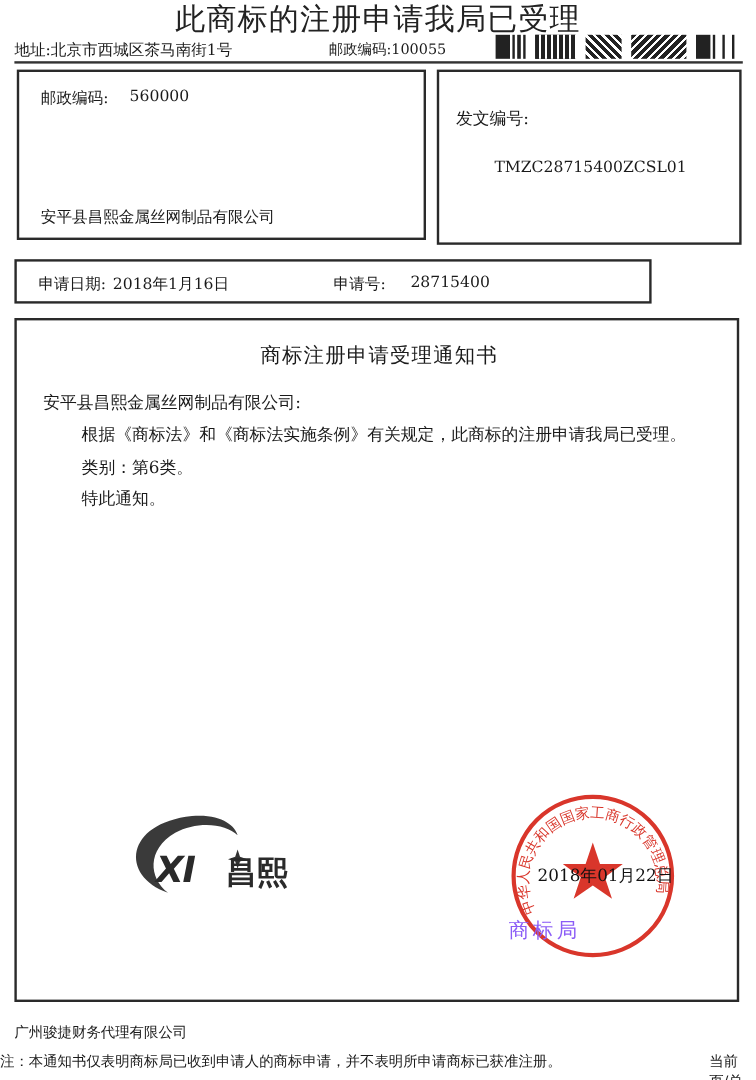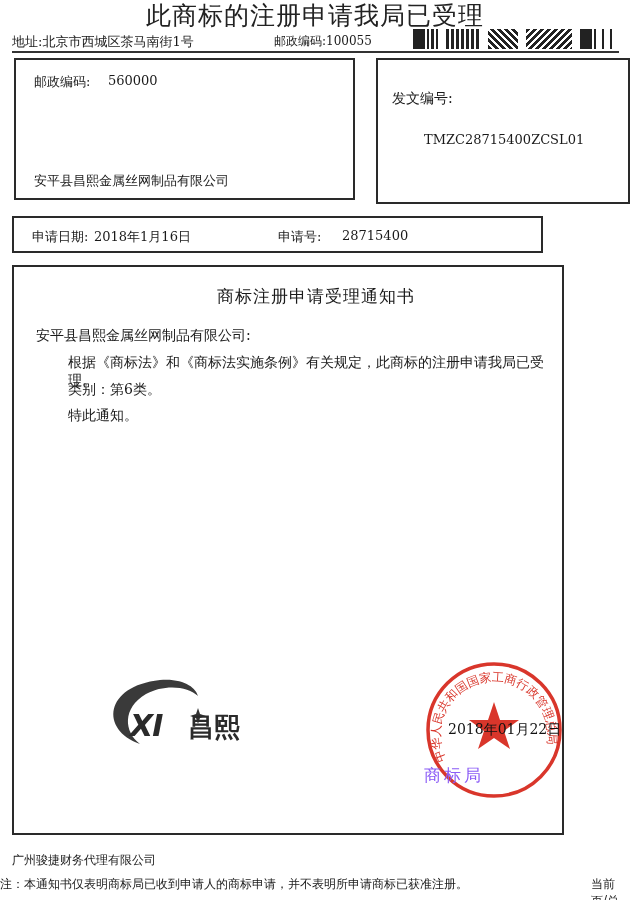--- a/index.html
+++ b/index.html
@@ -12,23 +12,23 @@
       left: 0; top: 0; width: 630px; text-align: center;
       font-size: 25px; line-height: 32px; letter-spacing: 1px; color: #222;
     }
     .addr { left: 12px; top: 33px; font-size: 13px; }
     .postcode-hdr { left: 274px; top: 33px; font-size: 12px; }
     .barcode { left: 413px; top: 29px; width: 207px; height: 20px; display: flex; gap: 2px; align-items: stretch; }
     .barcode span { display: block; background: #222; }
     .hr { left: 12px; top: 51px; width: 607px; height: 2px; background: #333; }
     .box { border: 2px solid #2a2a2a; box-sizing: border-box; }
     .box1 { left: 14px; top: 58px; width: 341px; height: 142px; }
-    .box2 { left: 376px; top: 58px; width: 254px; height: 146px; }
+    .box2 { left: 364px; top: 58px; width: 254px; height: 146px; }
     .box3 { left: 12px; top: 216px; width: 531px; height: 37px; }
-    .box4 { left: 12px; top: 265px; width: 552px; height: 570px; }
+    .box4 { left: 12px; top: 265px; width: 604px; height: 570px; }
     .t13 { font-size: 13px; }
     .t14 { font-size: 14px; }
     .notice-title { left: 0; width: 604px; top: 18px; text-align: center; font-size: 17px; letter-spacing: 1px; }
     .logo { left: 100px; top: 670px; width: 190px; height: 80px; }
     .seal { left: 424px; top: 660px; width: 140px; height: 140px; }
     .seal-date { left: 448px; top: 721px; font-size: 14px; color: #111; }
     .agent { left: 12px; top: 852px; font-size: 12px; }
     .note { left: 0; top: 876px; font-size: 12px; }
     .page { left: 546px; top: 876px; font-size: 12px; margin-left: 45px; }
   </style>

